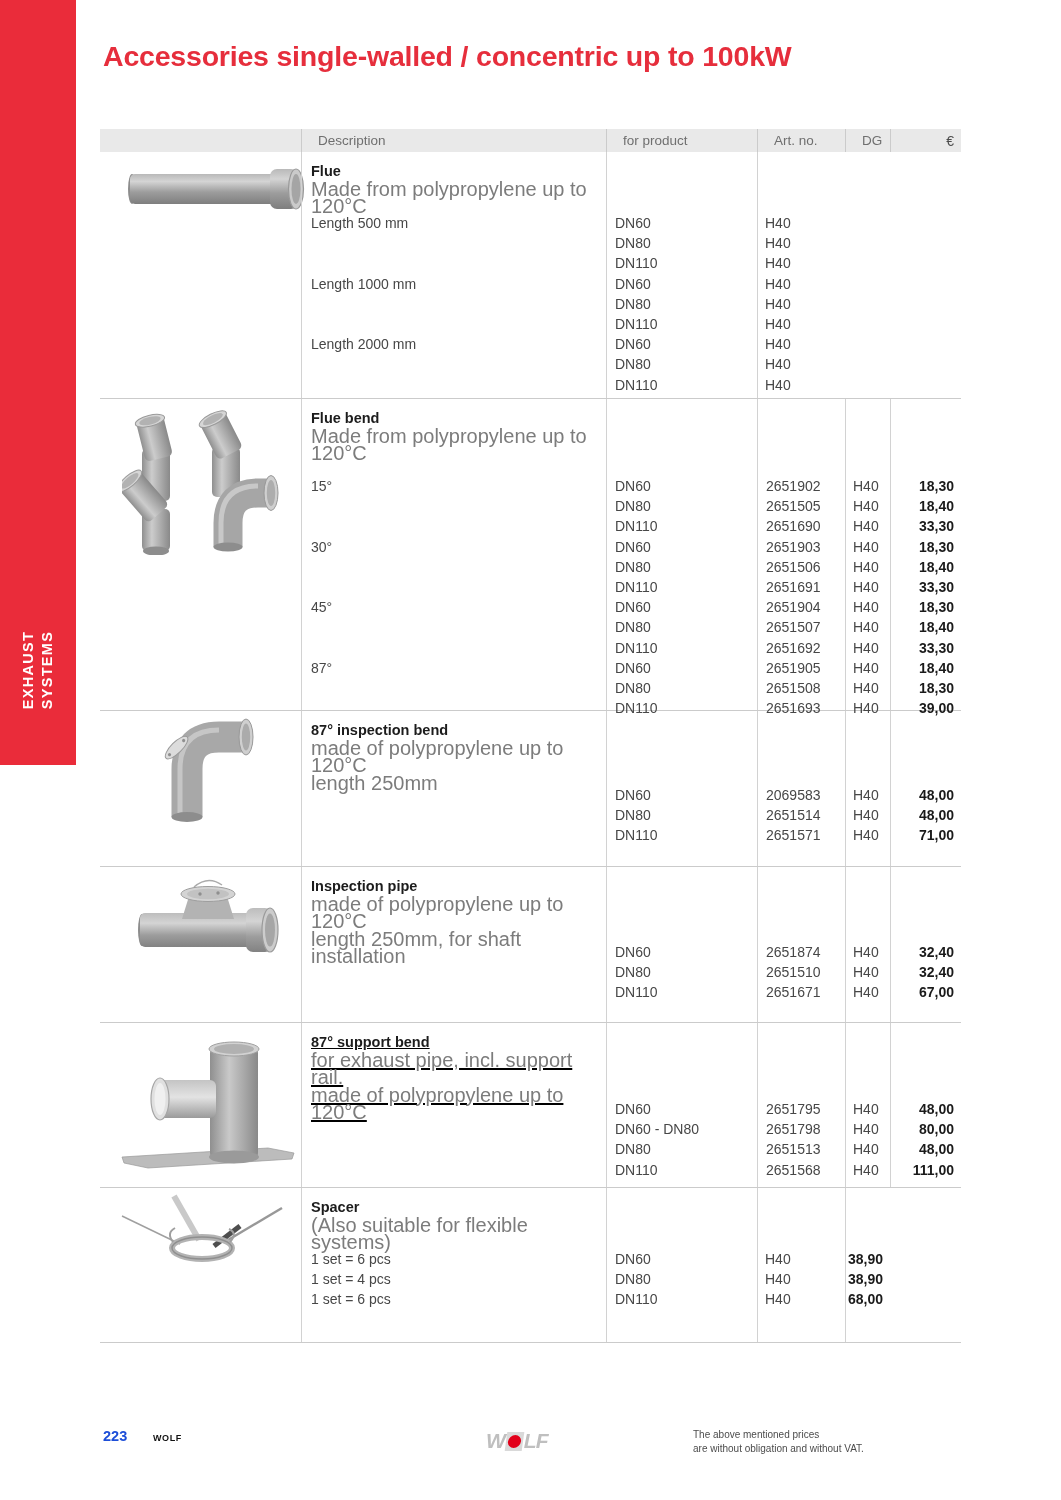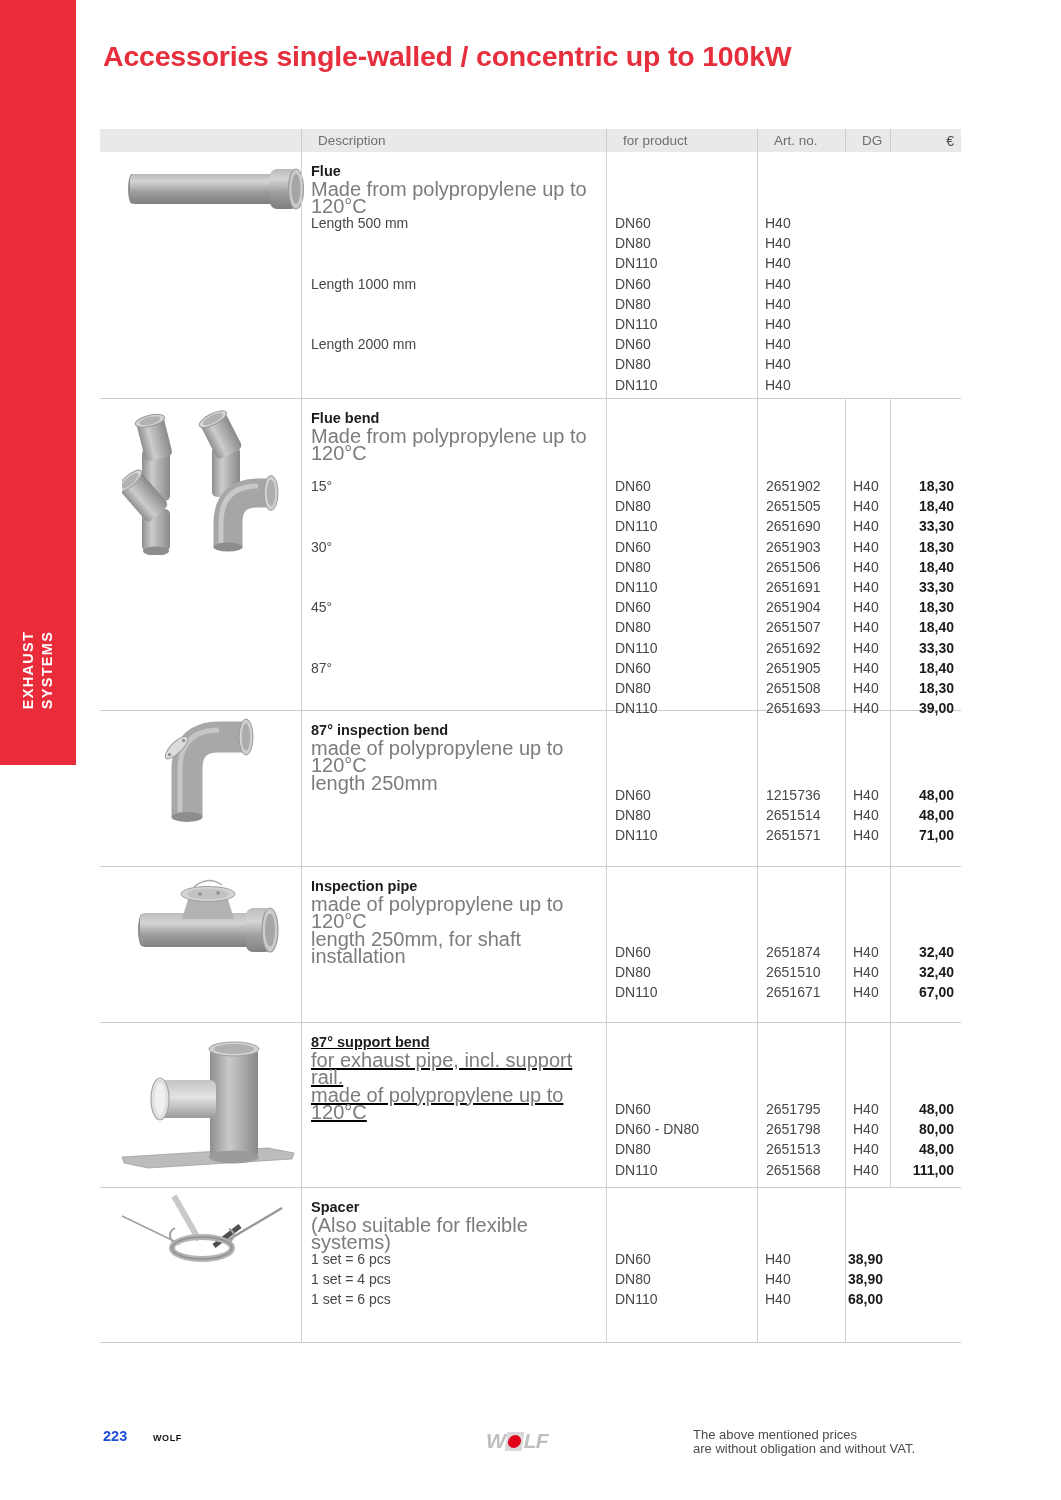--- a/index.html
+++ b/index.html
@@ -54,21 +54,21 @@
   .s6 .img-cell svg { left:10px; top:4px; }
 
   
   .footer-page  { position:absolute; left:103px; top:1428px; font-size:14.5px; font-weight:600; color:#1d4ed8; }
   .footer-brand { position:absolute; left:153px; top:1433px; font-size:9px; font-weight:700; color:#111; letter-spacing:0.6px; }
   .logo { position:absolute; left:486px; top:1430px; display:flex; align-items:center; height:22px; }
   .logo-letter { font-size:21px; font-weight:800; font-style:italic; color:#bfbfbf; letter-spacing:-1px; line-height:22px; }
   .logo-o { width:17px; height:19px; background:#d9d9d9; position:relative; margin:0 1px; transform:skewX(-8deg); }
   .logo-o::after { content:""; position:absolute; left:2px; top:3px; width:13px; height:13px;
     background:#e2001a; border-radius:50%; }
-  .footer-note { position:absolute; left:693px; top:1428px; font-size:13px; color:#4c4c4c; line-height:13.5px; }
+  .footer-note { position:absolute; left:693px; top:1428px; font-size:10px; color:#4c4c4c; line-height:13.5px; }
 </style>
 </head>
 <body>
 
 <div class="sidebar">
   <div class="sidebar-label-wrap">
     <div class="sidebar-label">
       <div>EXHAUST</div>
       <div>SYSTEMS</div>
     </div>
@@ -307,21 +307,21 @@
         </div>
         <div class="cell product-cell">
           <div class="rows">
             <div class="row-line">DN60</div>
             <div class="row-line">DN80</div>
             <div class="row-line">DN110</div>
           </div>
         </div>
         <div class="cell art-cell">
           <div class="rows">
-            <div class="row-line">1215736</div>
+            <div class="row-line">2069583</div>
             <div class="row-line">2651514</div>
             <div class="row-line">2651571</div>
           </div>
         </div>
         <div class="cell dg-cell">
           <div class="rows">
             <div class="row-line">H40</div>
             <div class="row-line">H40</div>
             <div class="row-line">H40</div>
           </div>

